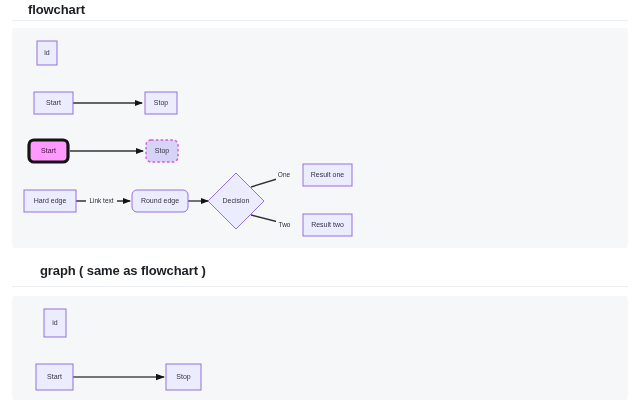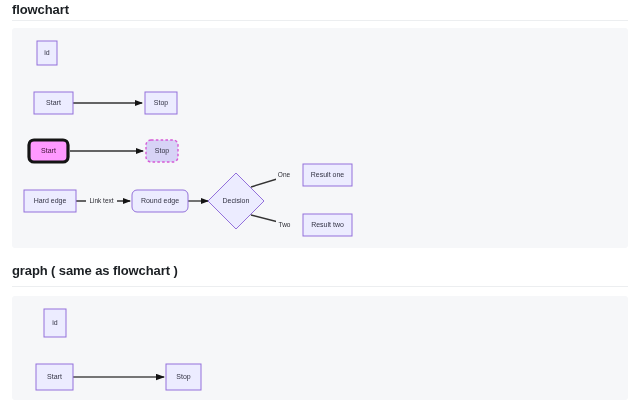--- a/index.html
+++ b/index.html
@@ -12,21 +12,21 @@
     overflow: hidden;
   }
   .page {
     position: relative;
     width: 640px;
     height: 400px;
     background: #ffffff;
   }
   .section-heading {
     position: absolute;
-    left: 12px;
+    left: 28px;
     font-size: 13px;
     font-weight: bold;
     color: #1b1f23;
     letter-spacing: -0.1px;
     white-space: nowrap;
   }
   .rule {
     position: absolute;
     left: 12px;
     width: 616px;
@@ -194,21 +194,21 @@
         <text class="node-label" x="315.5" y="147.5">Result one</text>
       </g>
 
       <g>
         <rect class="node-rect" x="291" y="186" width="49" height="22" rx="0"></rect>
         <text class="node-label" x="315.5" y="197.5">Result two</text>
       </g>
     </svg>
   </div>
 
-  <div class="section-heading" style="top:263px;">graph ( same as flowchart )</div>
+  <div class="section-heading" style="top:263px;margin-left:12px;">graph ( same as flowchart )</div>
   <div class="rule" style="top:286px;"></div>
 
   <div class="diagram-surface" style="top:296px; height:104px;">
     <svg class="svg-canvas" viewBox="0 0 616 104" preserveAspectRatio="none">
       <defs>
         <marker id="arrowDark2" markerWidth="9" markerHeight="9" refX="8" refY="3.2" orient="auto" markerUnits="userSpaceOnUse">
           <path d="M0,0 L9,3.2 L0,6.4 z" fill="#141414"></path>
         </marker>
       </defs>
 

